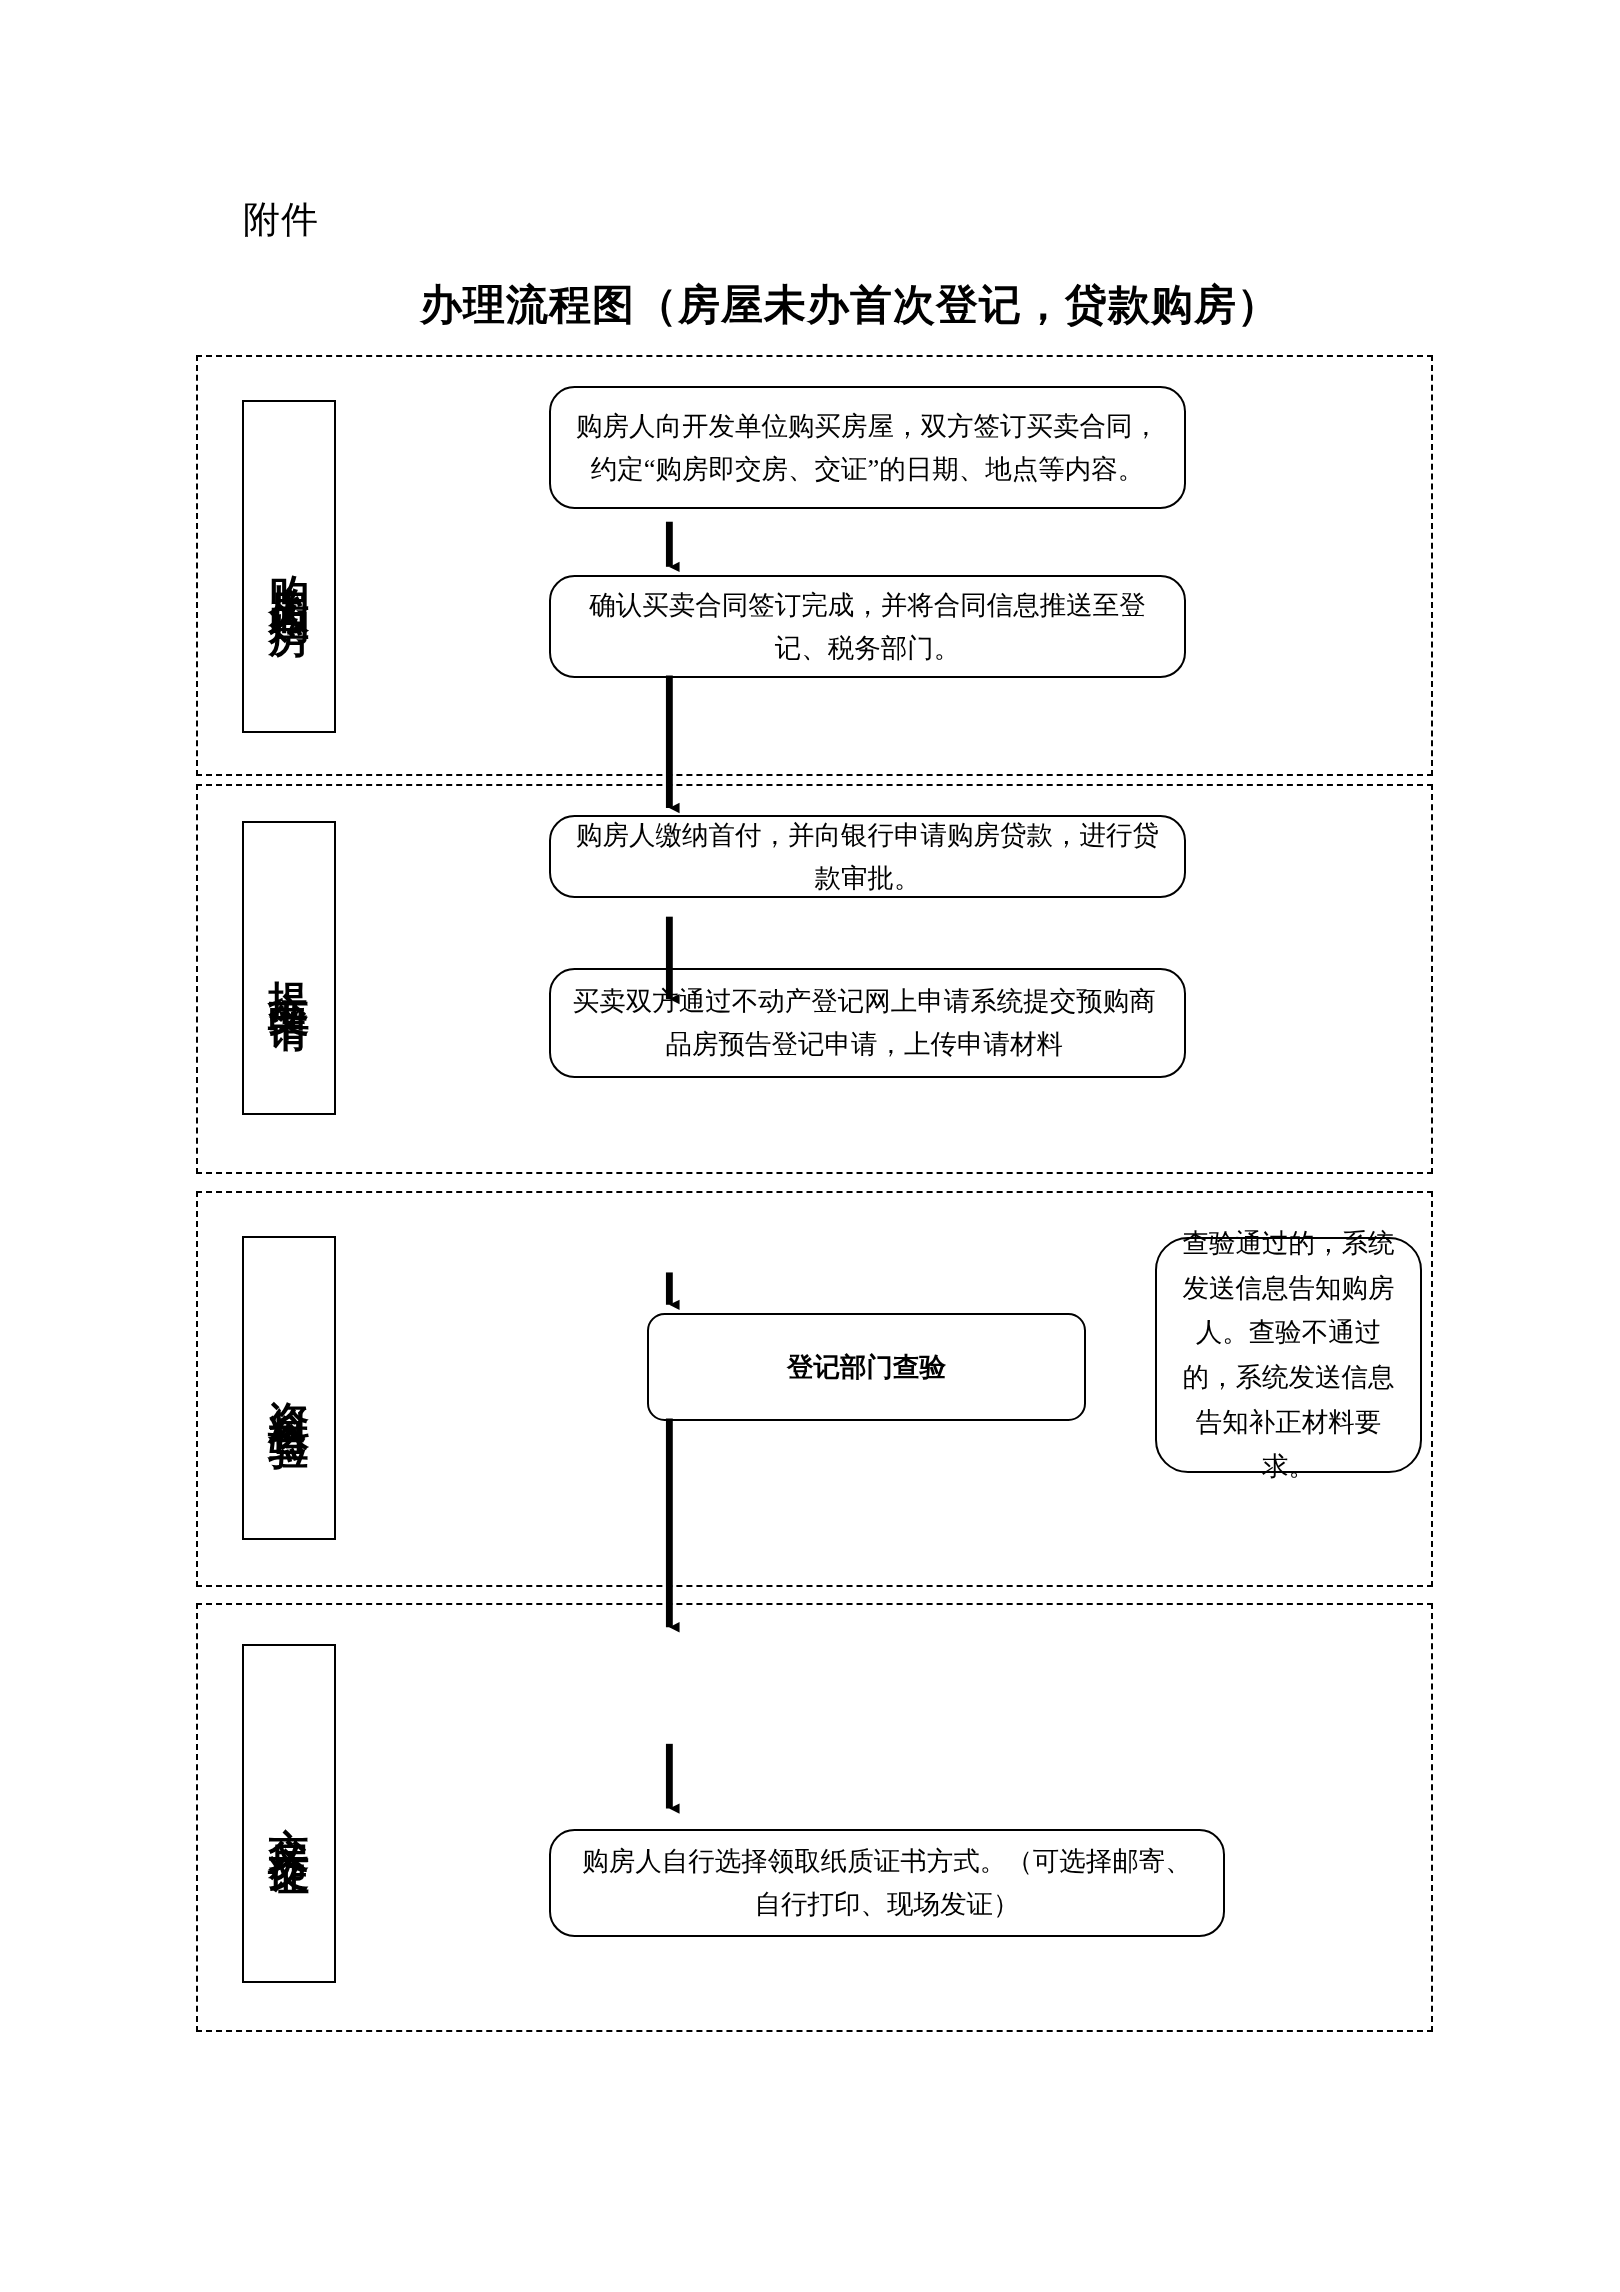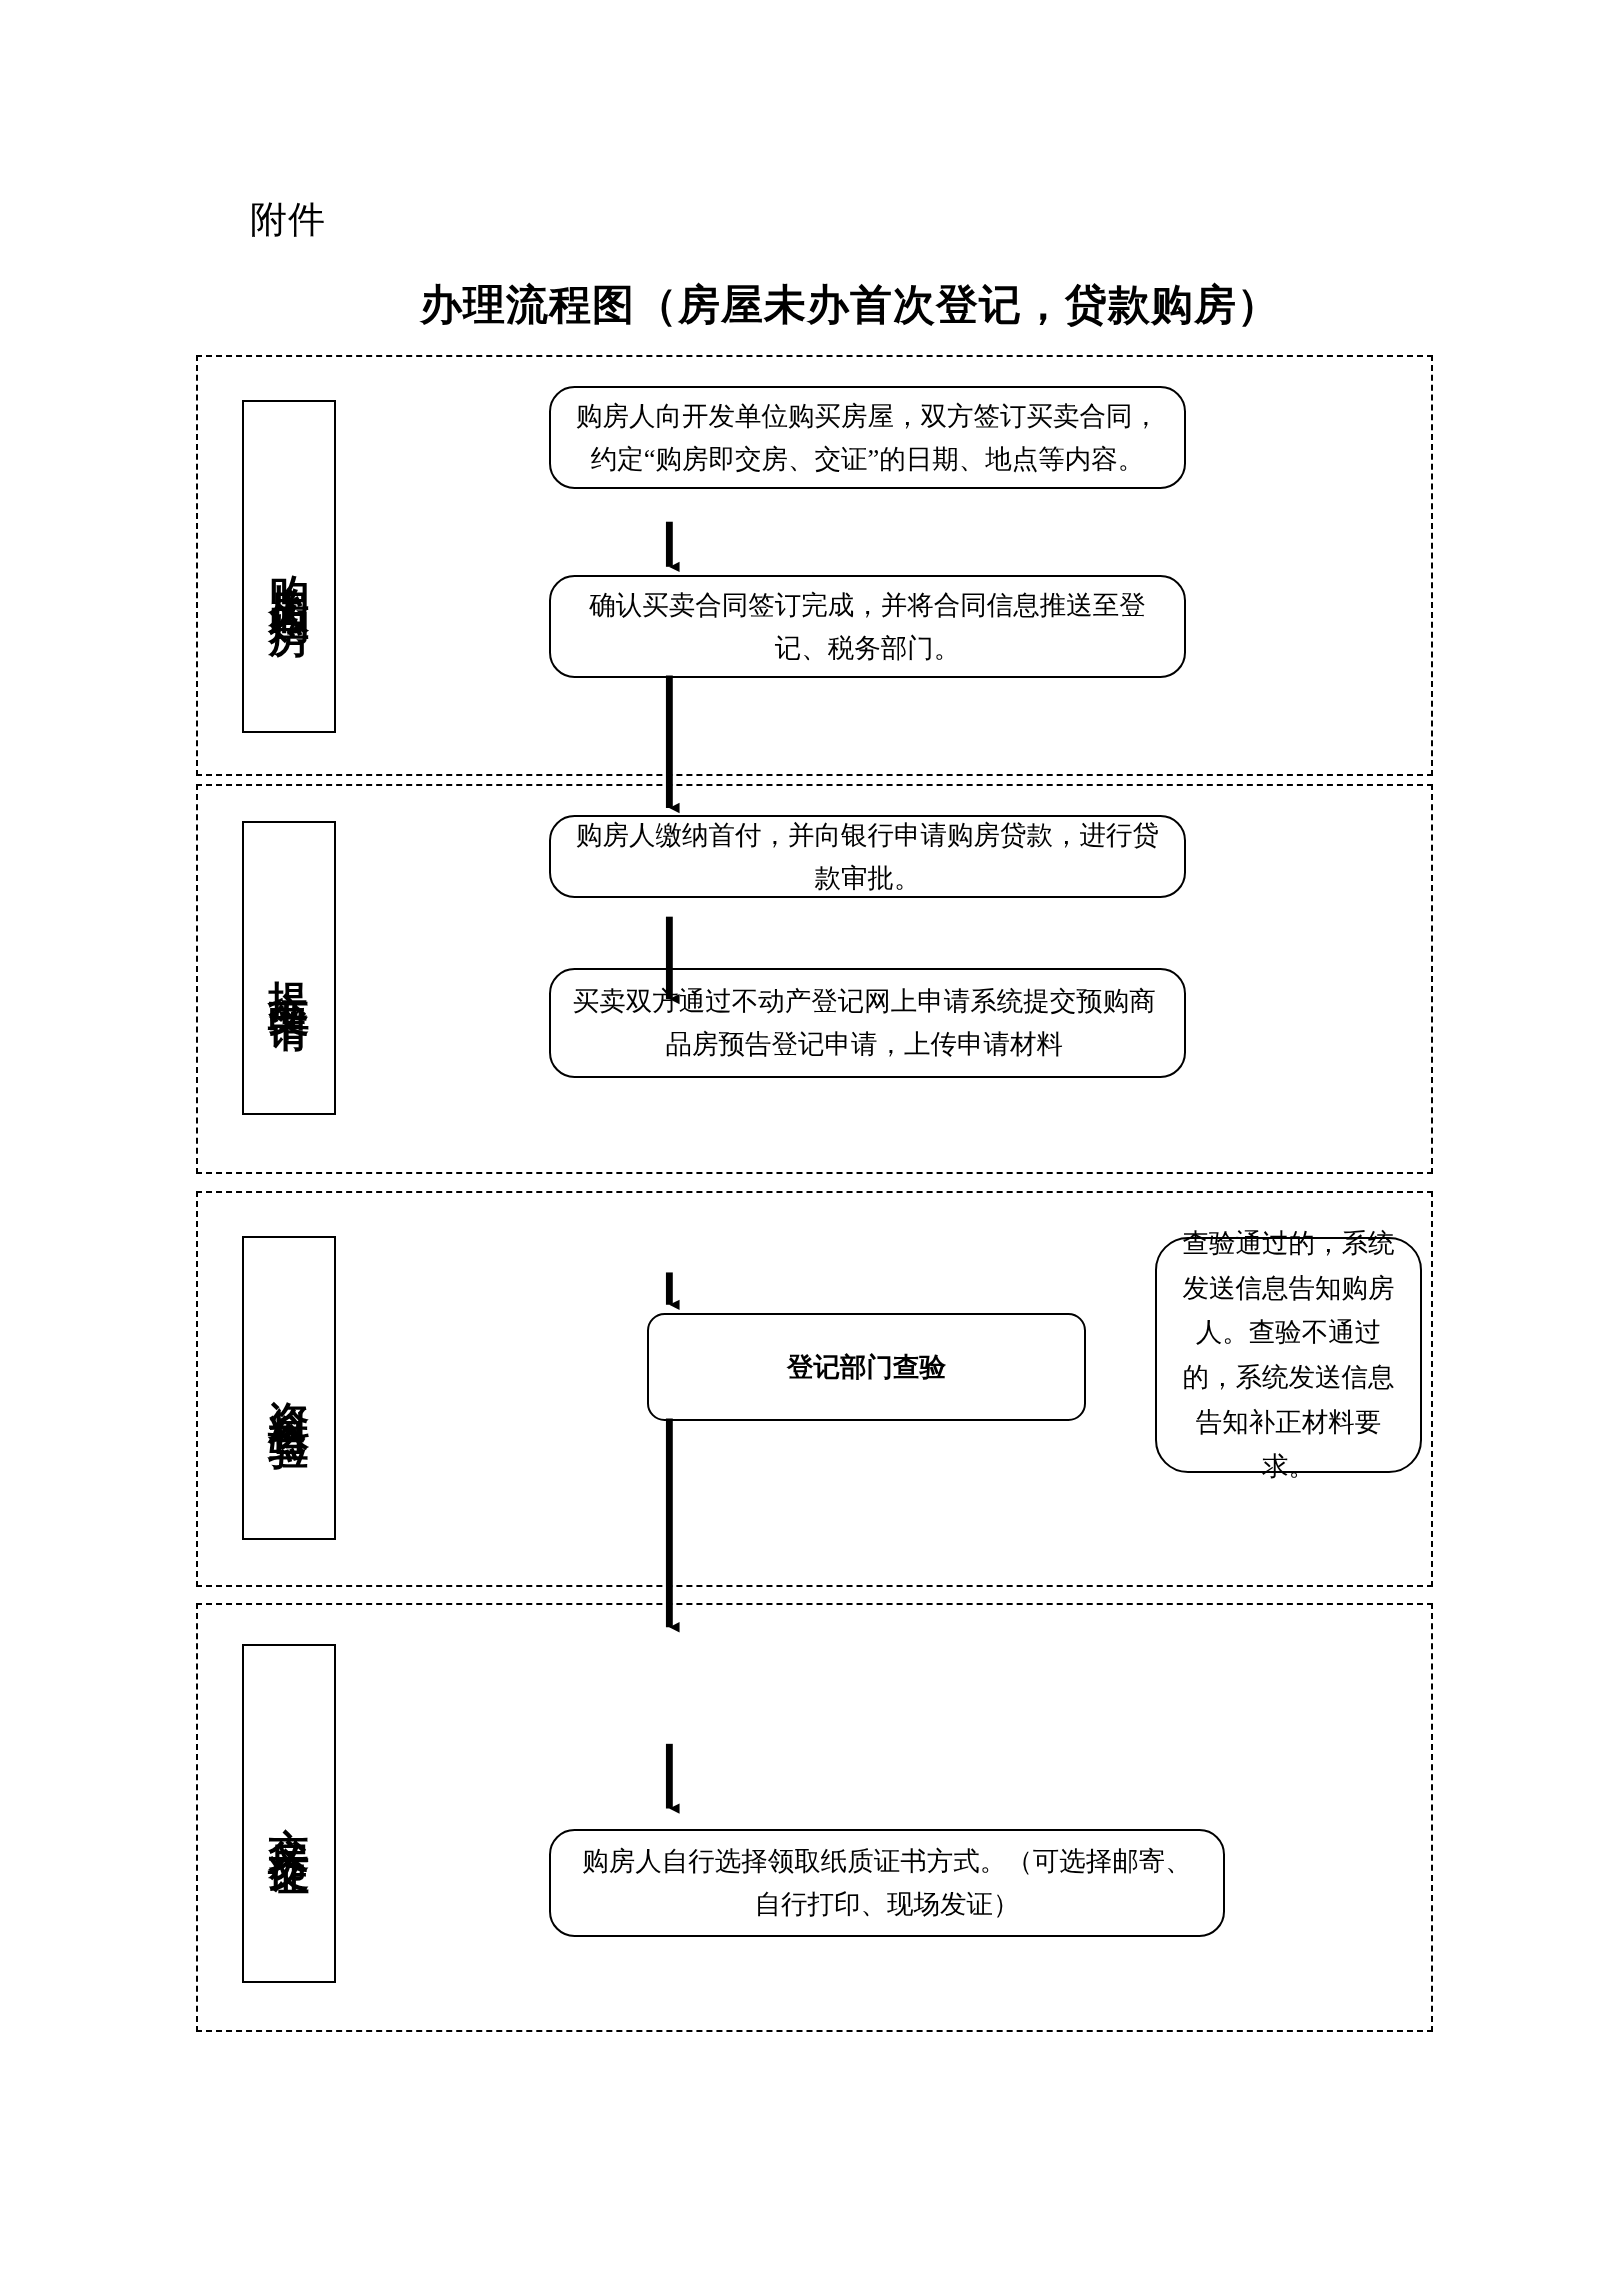--- a/index.html
+++ b/index.html
@@ -18,21 +18,21 @@
 
   .page {
     position: relative;
     width: 1620px;
     height: 2293px;
   }
 
   
   .attachment-label {
     position: absolute;
-    left: 250px;
+    left: 243px;
     top: 201px;
     font-size: 37px;
     line-height: 1;
     letter-spacing: 1px;
     font-family: Liberation Serif, serif;
   }
 
   .doc-title {
     position: absolute;
     left: 0;
@@ -98,21 +98,21 @@
     justify-content: center;
     text-align: center;
     padding: 5.9px 21.6px;
     font-size: 26.5px;
     line-height: 1.62;
     font-family: "Liberation Serif", "DejaVu Serif", serif;
   }
   .pbox .txt { display: block; width: 100%; }
 
   
-  #box-0 { left: 351px; top: 29px;  width: 637px; height: 103px; }
+  #box-0 { left: 351px; top: 29px;  width: 637px; height: 123px; }
   #box-1 { left: 351px; top: 218px; width: 637px; height: 103px; }
   
   #box-2 { left: 351px; top: 29px;  width: 637px; height: 83px; }
   #box-3 { left: 351px; top: 182px; width: 637px; height: 110px; padding-left: 15px; }
   
   #box-4 { left: 449px; top: 120px; width: 439px; height: 108px; border-radius: 17.6px; font-weight: bold; }
   #note-0 {
     left: 957px; top: 44px; width: 267px; height: 236px;
     border-radius: 33px; font-size: 26.5px; line-height: 1.68;
     padding: 7.8px 17.6px;

